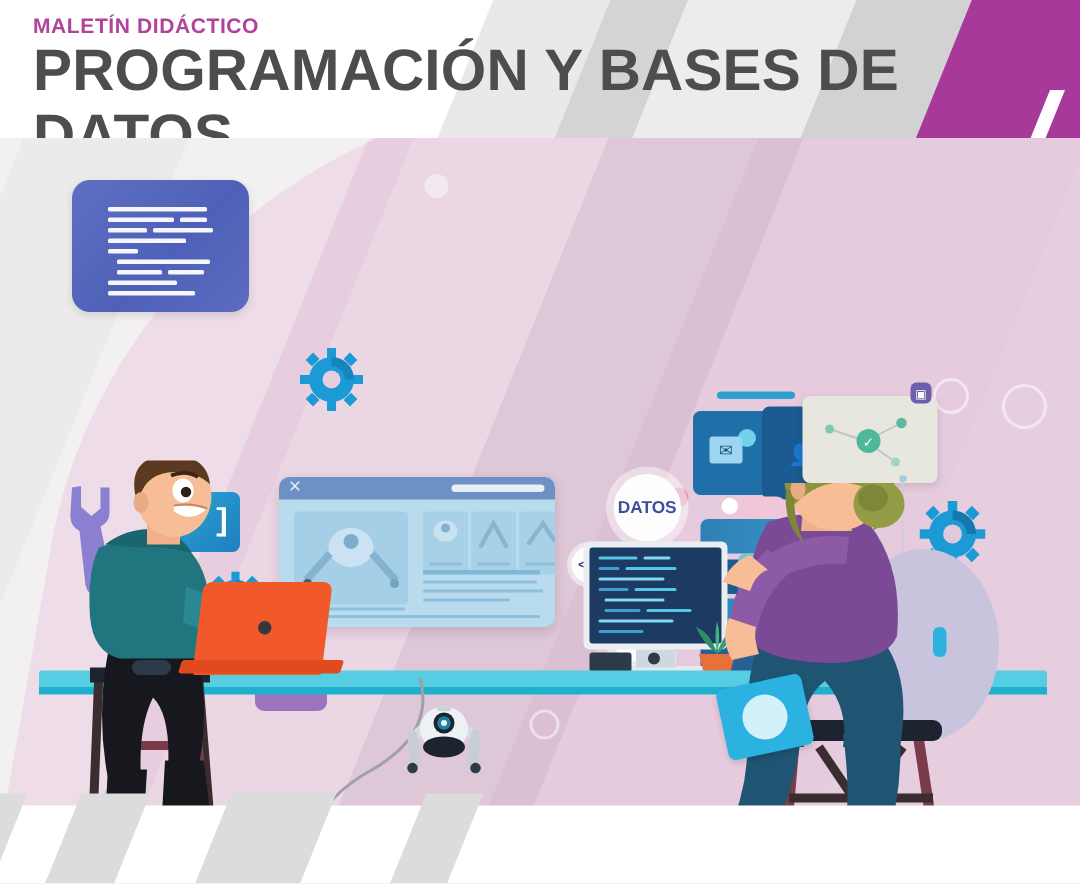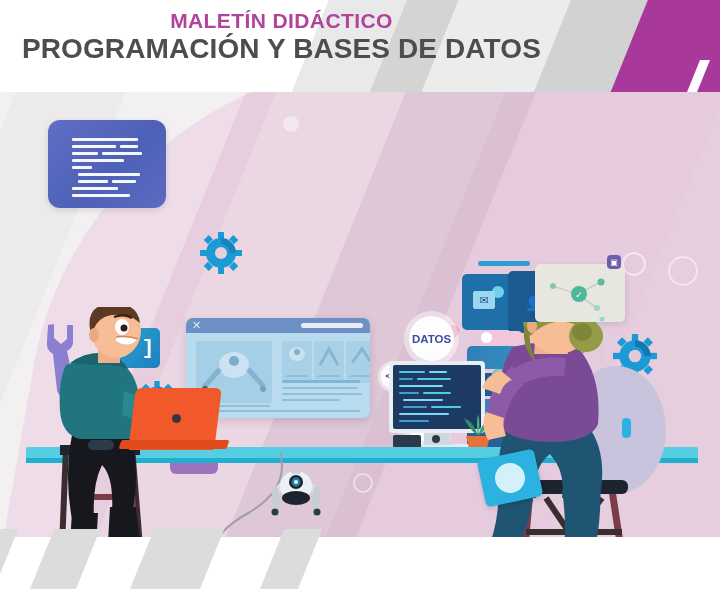--- a/index.html
+++ b/index.html
@@ -3,22 +3,22 @@
 <meta charset="utf-8">
 <style>
   html,body{margin:0;padding:0;background:#fff;}
   body{font-family:"Liberation Sans", sans-serif;}
   #poster{position:relative;width:720px;height:589px;overflow:hidden;background:#fff;}
 
   
   #header{position:absolute;left:0;top:0;width:720px;height:92px;overflow:hidden;background:#ffffff;}
   .hdr-stripe{position:absolute;top:-40px;height:190px;transform:skewX(-22deg);transform-origin:top left;}
   .hdr-title-wrap{position:absolute;left:22px;top:10px;z-index:6;}
-  #kicker{font-size:21px;font-weight:bold;letter-spacing:.4px;line-height:1.05;color:#b2439b;text-align:center;}
-  #maintitle{font-size:28px;font-weight:bold;letter-spacing:.1px;line-height:1.1;color:#4d4d4d;margin-top:2px;}
+  #kicker{font-size:14px;font-weight:bold;letter-spacing:.4px;line-height:1.05;color:#b2439b;}
+  #maintitle{font-size:39px;font-weight:bold;letter-spacing:.1px;line-height:1.1;color:#4d4d4d;margin-top:2px;}
 
   
   #stage{position:absolute;left:0;top:92px;width:720px;height:497px;overflow:hidden;background:#eceaea;}
   .bgdiag{position:absolute;transform:skewX(-22deg);transform-origin:top left;}
   #mauve-blob{position:absolute;left:38px;top:-30px;width:760px;height:560px;background:#e7cede;border-radius:300px 60px 0 0;transform:skewX(-10deg);}
   #floor{position:absolute;left:0;bottom:0;width:720px;height:52px;background:#ffffff;}
   .floor-diag{position:absolute;bottom:0;height:60px;transform:skewX(-22deg);transform-origin:bottom left;background:#dcdcdc;}
 
   
   .sq{position:absolute;}

